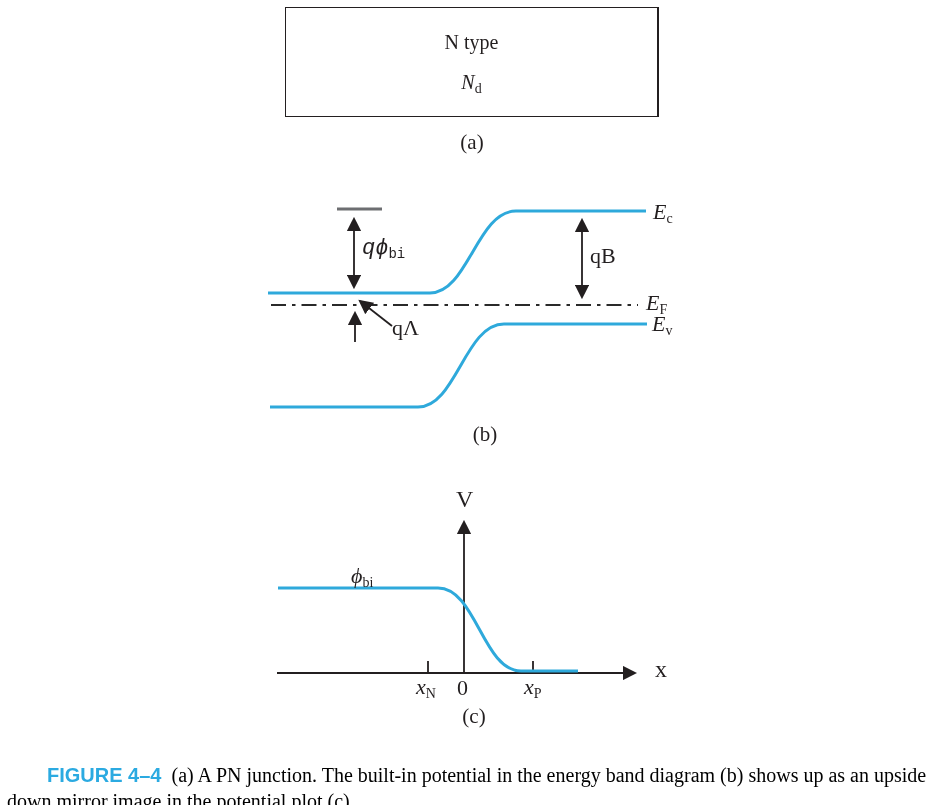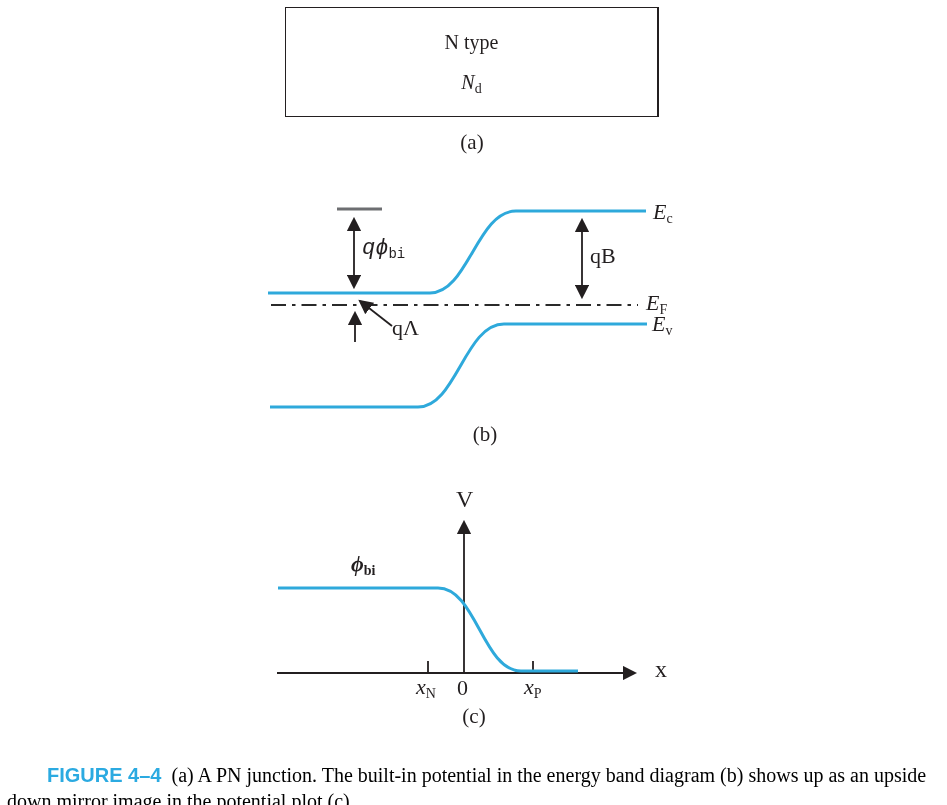--- a/index.html
+++ b/index.html
@@ -115,21 +115,21 @@
 
   <span class="lbl" style="left:362px; top:237px;font-family:Liberation Mono, monospace;"><i>qϕ</i><span class="sub">bi</span></span>
   <span class="lbl it" style="left:392px; top:316px;">qΛ</span>
   <span class="lbl it" style="left:590px; top:244px;">qB</span>
   <span class="lbl" style="left:653px; top:200px;text-align:right;"><i>E</i><span class="sub">c</span></span>
   <span class="lbl" style="left:646px; top:291px;text-align:center;"><i>E</i><span class="sub">F</span></span>
   <span class="lbl" style="left:652px; top:312px;"><i>E</i><span class="sub">v</span></span>
   <div class="panel-letter" style="left:455px; top:422px;">(b)</div>
 
   <span class="lbl it" style="left:456px; top:486px; font-size:24px;">V</span>
-  <span class="lbl" style="left:351px; top:552px;font-weight:bold;"><i>ϕ</i><span class="sub">bi</span></span>
+  <span class="lbl" style="left:351px; top:564px;"><i>ϕ</i><span class="sub">bi</span></span>
   <span class="lbl it" style="left:655px; top:656px; font-size:24px;">x</span>
   <span class="lbl" style="left:416px; top:675px;"><i>x</i><span class="sub">N</span></span>
   <span class="lbl" style="left:457px; top:676px;">0</span>
   <span class="lbl" style="left:524px; top:675px;"><i>x</i><span class="sub">P</span></span>
   <div class="panel-letter" style="left:444px; top:704px;">(c)</div>
 
   <p class="caption"><span class="tag">FIGURE 4–4</span>&nbsp; <span>(a) A PN junction. The built-in potential in the energy band diagram (b) shows up as an upside down mirror image in the potential plot (c).</span></p>
 
 </div>
 

